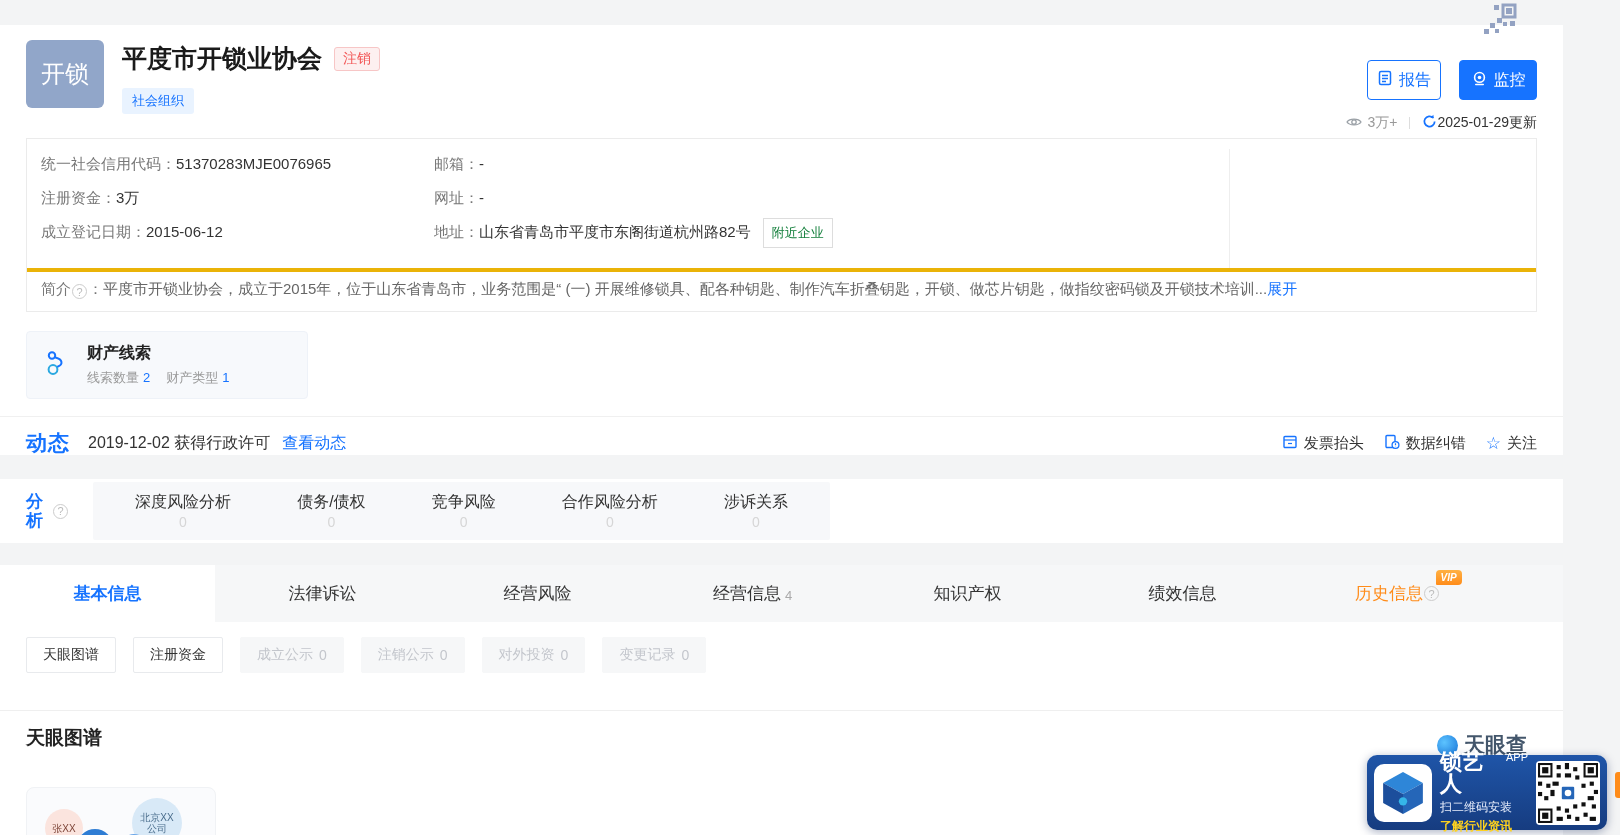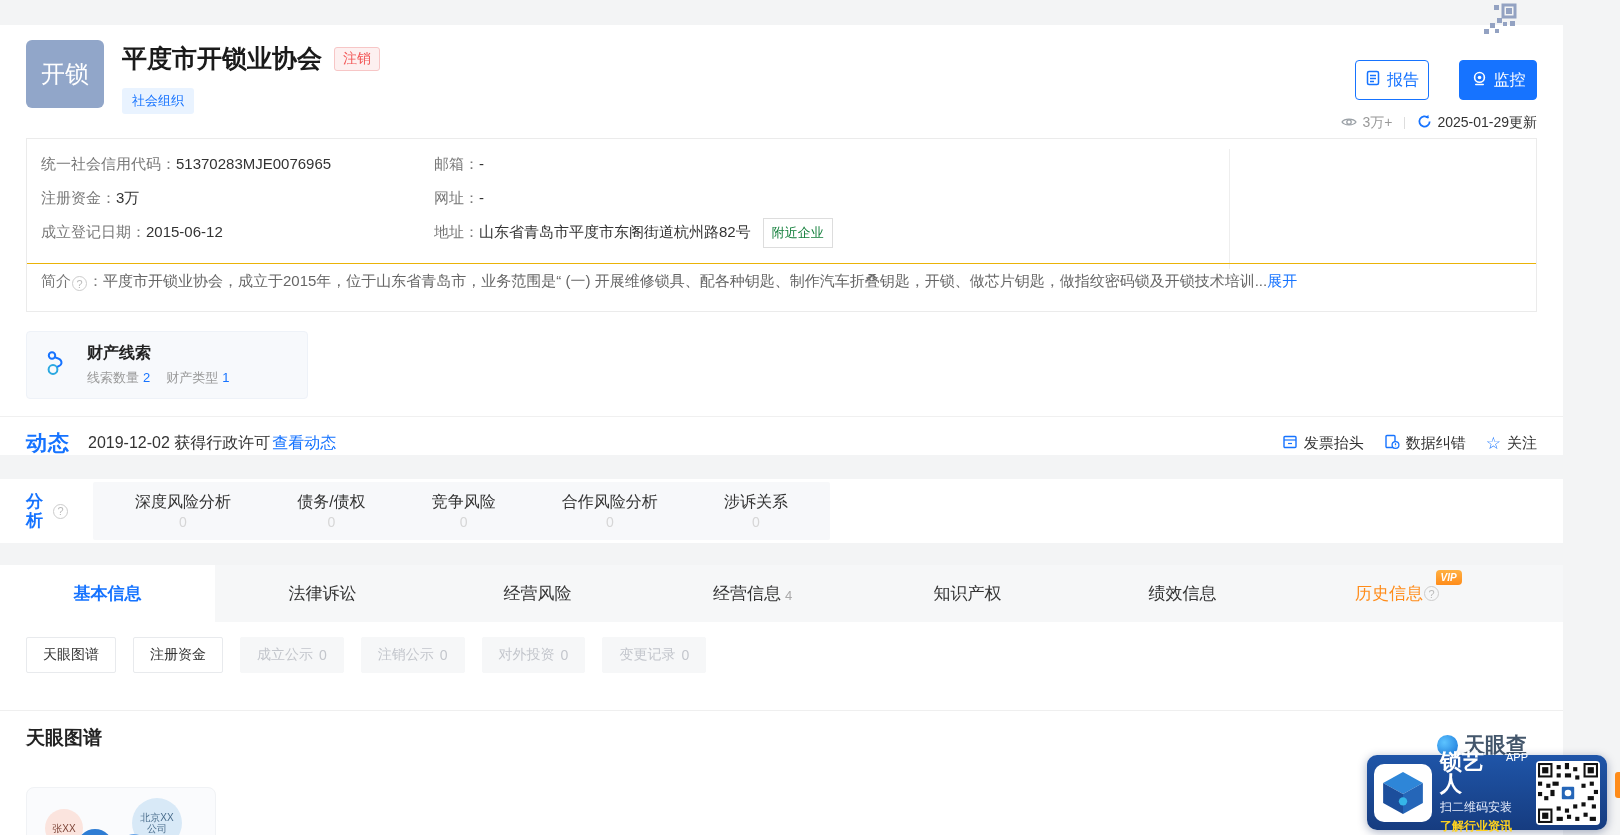--- a/index.html
+++ b/index.html
@@ -11,56 +11,56 @@
   
   .block1 { height:430px; position:relative; }
   .header-row { display:flex; padding:15px 26px 0 26px; }
   .logo-tile { width:78px; height:68px; background:#91a6c9; border-radius:6px; color:#fff; font-size:24px;
                display:flex; align-items:center; justify-content:center; flex:none; }
   .head-main { margin-left:18px; }
   .name-row { display:flex; align-items:center; gap:12px; padding-top:2px; }
   .company-name { font-size:25px; font-weight:bold; color:#1a1a1a; }
   .badge-cancelled { color:#f25555; background:#fdf0f0; border:1px solid #f7c6c6; font-size:14px; padding:2px 8px; border-radius:3px; }
   .tag-org { display:inline-block; margin-top:13px; color:#1673ff; background:#e9f3ff; font-size:13px; padding:4px 10px; border-radius:3px; }
-  .head-actions { position:absolute; right:26px; top:35px; display:flex; gap:30px; }
+  .head-actions { position:absolute; right:26px; top:35px; display:flex; gap:18px; }
   .btn { height:40px; border-radius:4px; font-size:16px; display:flex; align-items:center; justify-content:center; gap:6px; cursor:pointer; }
   .btn-report { width:74px; background:#fff; border:1px solid #1673ff; color:#1673ff; }
   .btn-monitor { width:78px; background:#1673ff; border:1px solid #1673ff; color:#fff; }
   .head-meta { position:absolute; right:26px; top:89px; display:flex; align-items:center; font-size:14px; color:#999; }
   .meta-views { display:flex; align-items:center; gap:5px; }
   .meta-sep { width:1px; height:12px; background:#ddd; margin:0 12px; }
-  .meta-update { display:flex; align-items:flex-end; gap:5px; color:#333; }
+  .meta-update { display:flex; align-items:flex-end; color:#333; }
 
   
   .info-box { margin:24px 26px 0 26px; border:1px solid #ebebeb; position:relative; height:174px; font-size:15px; }
   .info-col-l { position:absolute; left:14px; top:8px; }
   .info-col-r { position:absolute; left:407px; top:8px; right:14px; }
   .info-row { line-height:34px; white-space:nowrap; }
   .lbl { color:#777; } .val { color:#333; }
   .col-divider { position:absolute; left:1202px; top:10px; height:120px; border-left:1px solid #eee; }
   .nearby-btn { display:inline-block; margin-left:8px; border:1px solid #ddd; background:#fff; color:#15803d;
                 font-size:13px; line-height:20px; padding:4px 8px; cursor:pointer; }
-  .intro-row { position:absolute; left:0; right:0; bottom:12px; border-top:1px solid #eab308; padding:8px 14px;
+  .intro-row { position:absolute; left:0; right:0; bottom:4px; border-top:4px solid #eab308; padding:8px 14px;
                color:#666; white-space:nowrap; overflow:hidden; }
   .qmark { display:inline-flex; width:15px; height:15px; border:1px solid #ccc; border-radius:50%; color:#bbb;
            font-size:11px; align-items:center; justify-content:center; vertical-align:-2px; margin:0 1px; }
   .expand-link { color:#1673ff; cursor:pointer; }
 
   
   .clue-card { margin:19px 0 0 26px; width:282px; height:68px; background:#f7f9fc; border:1px solid #eef2f8;
                border-radius:4px; display:flex; align-items:center; padding-left:16px; gap:14px; cursor:pointer; }
   .clue-title { font-size:16px; font-weight:bold; color:#222; }
   .clue-stats { font-size:13px; color:#999; margin-top:5px; display:flex; gap:16px; }
   .clue-num { color:#1673ff; margin-left:4px; cursor:pointer; }
 
   
   .news-row { margin-top:17px; border-top:1px solid #f0f0f0; padding:12px 26px; display:flex; align-items:center;justify-content:space-between; }
   .news-logo { font-size:21px; font-weight:900; color:#1673ff; letter-spacing:1px; margin-right:18px; }
   .news-text { font-size:16px; color:#333; }
-  .news-link { font-size:16px; color:#1673ff; margin-left:2px; cursor:pointer; }
+  .news-link { font-size:16px; color:#1673ff; margin-left:12px; cursor:pointer; }
   .news-actions { margin-left:auto; display:flex; gap:20px; font-size:15px; color:#333; align-items:center; }
   .news-action { display:flex; align-items:center; gap:6px; cursor:pointer; }
   .star-glyph { color:#1673ff; font-size:17px; }
 
   
   .block2 { height:64px; display:flex; align-items:center; padding:0 26px; }
   .ana-label { width:21px; font-size:17px; line-height:19px; font-weight:900; color:#1673ff; word-break:break-all; }
   .ana-q { margin-left:6px; }
   .ana-box { margin-left:24px; width:737px; height:58px; background:#f7f8fa; border-radius:2px;
              display:flex; align-items:center; justify-content:space-between; padding:0 42px; }

